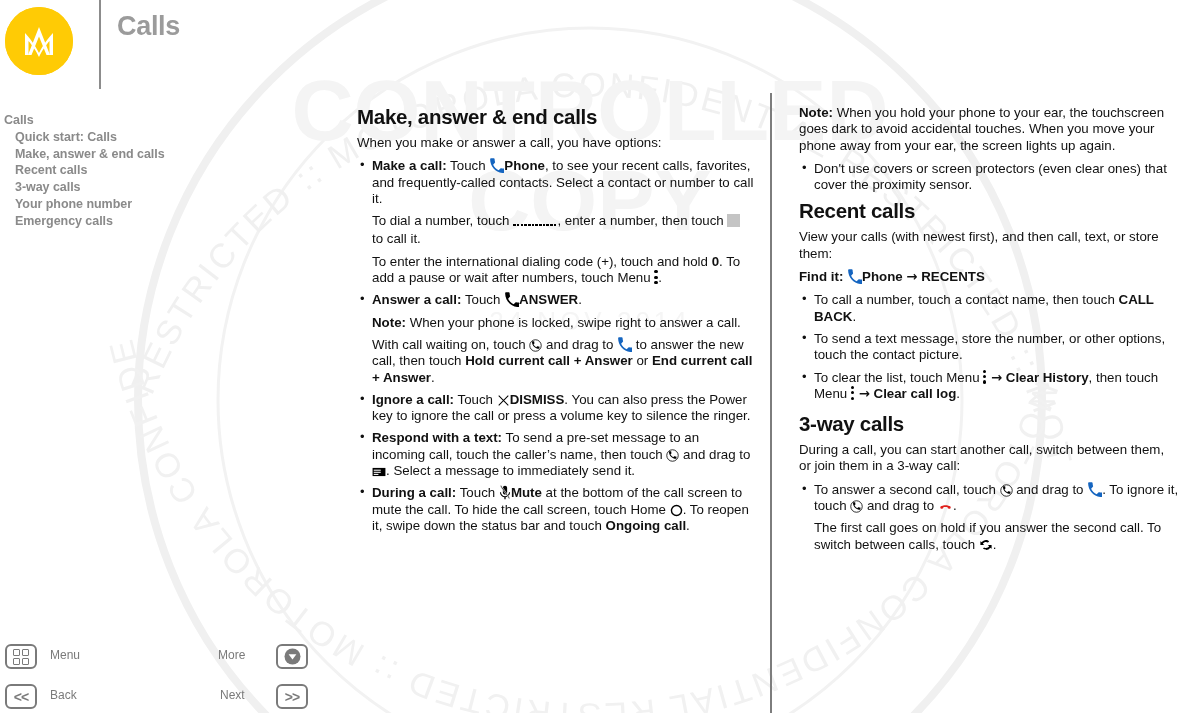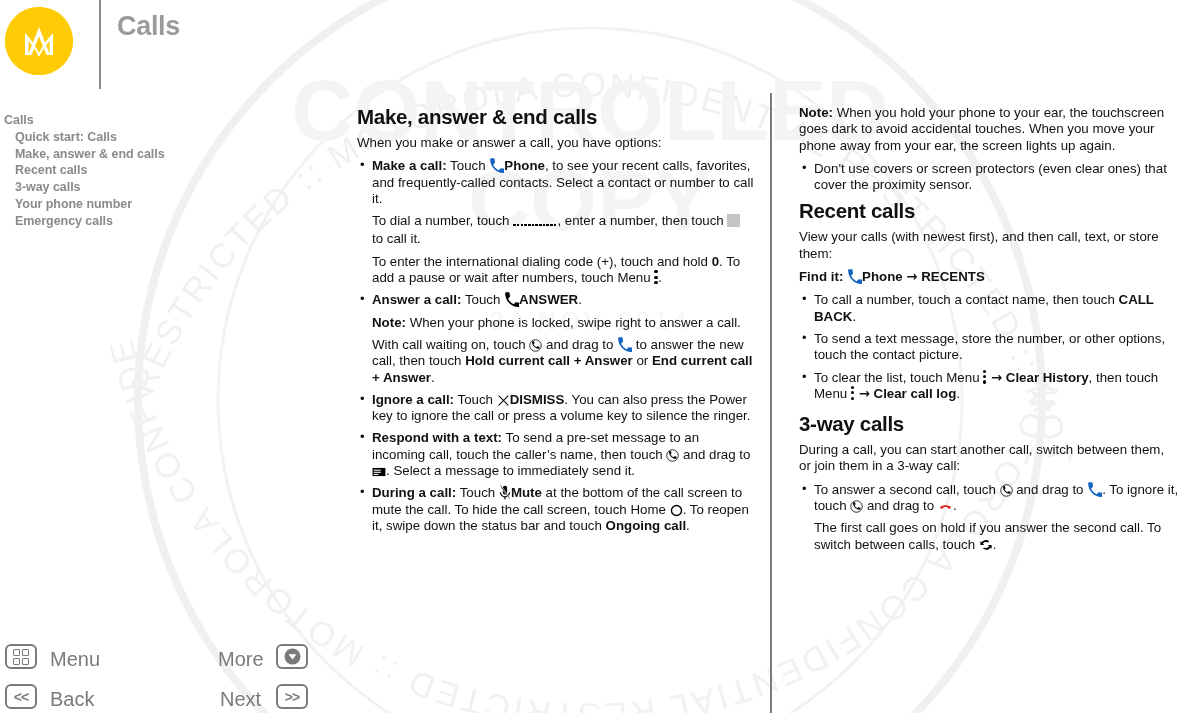--- a/index.html
+++ b/index.html
@@ -26,21 +26,21 @@
   #toc{position:absolute;left:4px;top:112px;width:320px;font-size:12.5px;
        font-weight:bold;color:#8a8a8a;line-height:16.8px;letter-spacing:-0.05px;}
   #toc .lvl0{margin-left:0px;}
   #toc .lvl1{margin-left:11px;}
 
   
   #footer{position:absolute;left:0px;top:640px;width:340px;height:73px;}
   .navrow{position:absolute;left:0;width:320px;height:36px;}
   .navbtn-box{position:absolute;width:32px;height:25px;border:2px solid #7a7a7a;
       border-radius:6px;box-sizing:border-box;display:flex;align-items:center;justify-content:center;}
-  .navlabel{position:absolute;font-size:20px;color:#7a7a7a;font-weight:normal;}
+  .navlabel{position:absolute;font-size:12px;color:#7a7a7a;font-weight:normal;}
   .arrowtxt{font-size:14px;font-weight:bold;color:#7a7a7a;line-height:1;letter-spacing:-1px;}
   .gridicon{display:grid;grid-template-columns:1fr 1fr;gap:2px;}
   .gridicon i{display:block;width:7px;height:7px;border:1.6px solid #7a7a7a;box-sizing:border-box;border-radius:1px;}
 
   
   .col{position:absolute;top:105px;font-size:13.3px;line-height:16.3px;color:#111;}
   #col-left{left:357px;width:398px;}
   #col-right{left:799px;width:380px;}
   #col-divider{position:absolute;left:770px;top:93px;width:2px;height:620px;background:#7d7d7d;}
 

